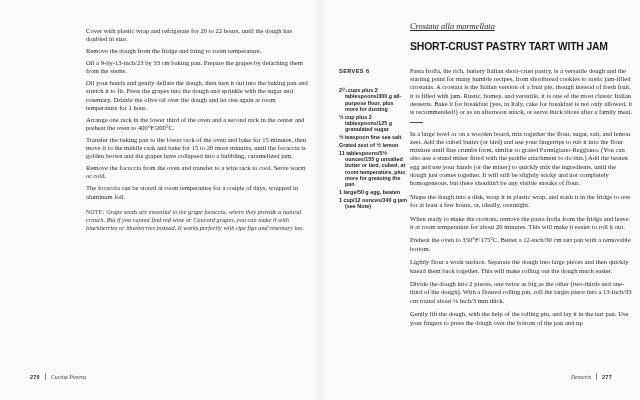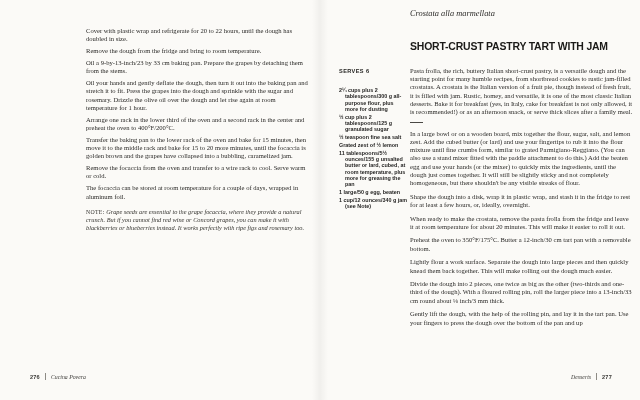--- a/index.html
+++ b/index.html
@@ -37,22 +37,22 @@
   }
   .ingredients{
     position:absolute;left:339px;top:87px;width:68px;
     font-family:"Liberation Sans", sans-serif;font-weight:bold;
     font-size:5.4px;line-height:6.3px;color:#272625;
     list-style:none;margin:0;padding:0;
   }
   .ingredients li{margin:0 0 1.5px 0;padding-left:6px;text-indent:-6px;}
   
   .title-ita{
-    position:absolute;left:410px;top:9px;width:226px;
-    font-style:italic;font-size:8.4px;color:#2b2a28;
+    position:absolute;left:410px;top:22px;width:226px;
+    font-style:italic;font-size:8.4px;color:#2b2a28;text-decoration:underline;
   }
   .title-main{
     position:absolute;left:410px;top:40px;width:240px;
     font-family:"Liberation Sans", sans-serif;font-weight:bold;
     font-size:11px;letter-spacing:-0.2px;color:#1b1a18;
     transform:scaleX(0.95);transform-origin:left top;white-space:nowrap;
   }
   .right-body{position:absolute;left:410px;top:67px;width:224px;}
   .right-body p{margin:0 0 5.5px 0;font-size:6.6px;line-height:8.2px;text-align:left;}
   .divider{

